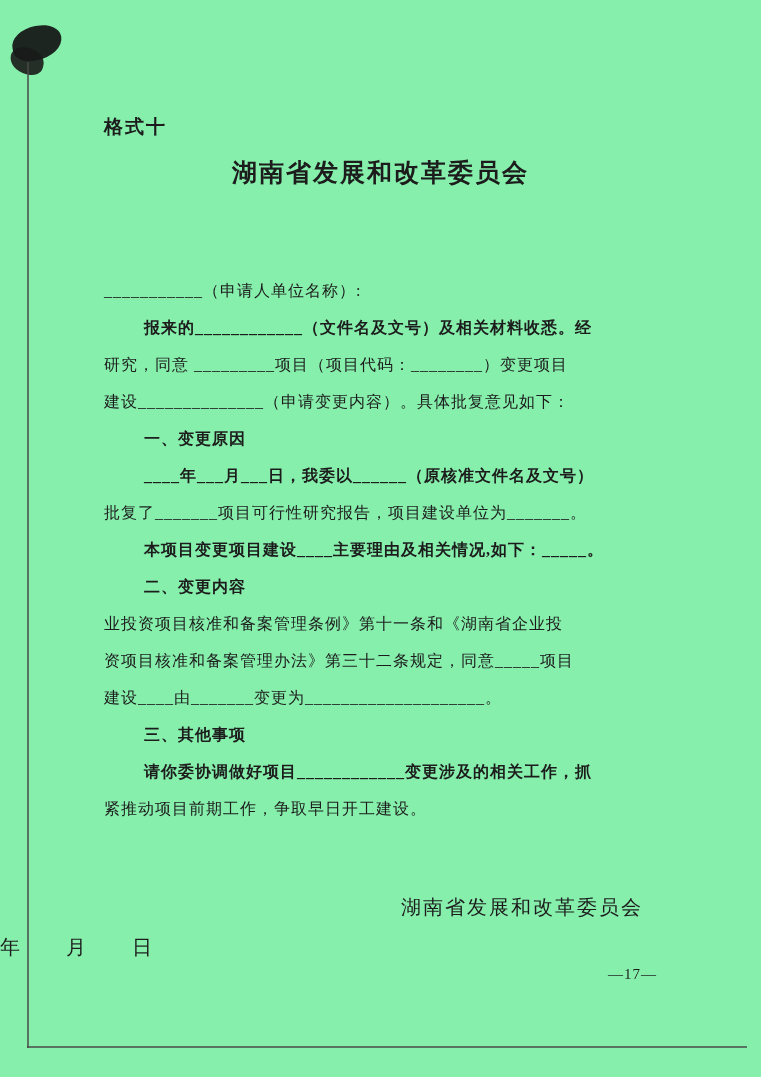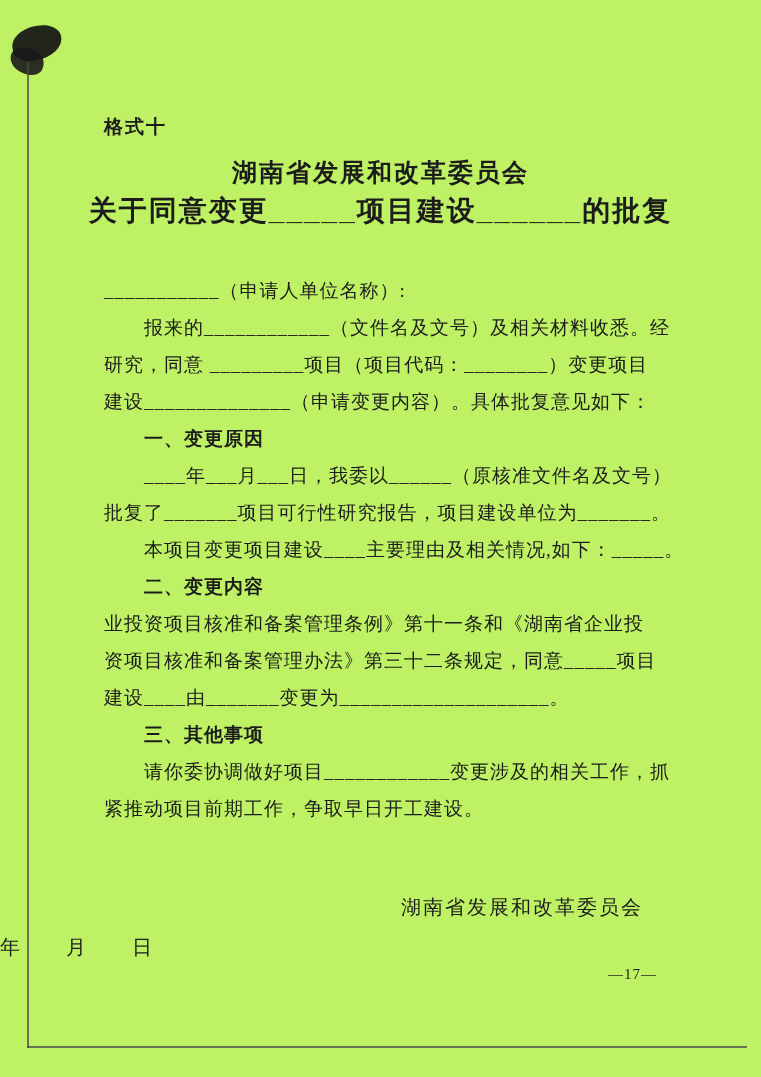--- a/index.html
+++ b/index.html
@@ -1,20 +1,20 @@
 <!DOCTYPE html>
 <html><head>
 <meta charset="utf-8">
 <style>
   html, body { margin: 0; padding: 0; background: #ffffff; }
   .page {
     position: relative;
     width: 761px;
     height: 1077px;
-    background: #bef264;
+    background: #86efac;
     overflow: hidden;
     font-family: "Liberation Serif", "DejaVu Serif", serif;
     color: #1c1c1c;
   }
   
   .smudge-a {
     position: absolute; left: 12px; top: 26px; width: 50px; height: 34px;
     background: #141414; border-radius: 55% 45% 60% 40%;
     transform: rotate(-10deg); opacity: 0.92;
   }
@@ -44,24 +44,24 @@
     font-family: "Liberation Sans", "DejaVu Sans", sans-serif;
   }
   .title-2 {
     position: absolute; left: 0; top: 192px; width: 100%;
     text-align: center; font-size: 28px; font-weight: bold;
     letter-spacing: 2px; margin: 0;
     font-family: "Liberation Sans", "DejaVu Sans", sans-serif;
   }
   .doc-body {
     position: absolute; left: 104px; top: 272px; width: 560px;
-    font-size: 19px; line-height: 37px; letter-spacing: 1px;
+    font-size: 16px; line-height: 37px; letter-spacing: 1px;
   }
   .doc-line { white-space: nowrap; }
-  .doc-line.indent { text-indent: 40px; }
+  .doc-line.indent { text-indent: 40px; font-weight: bold; }
   .doc-line.heading {
     font-weight: bold;
     font-family: "Liberation Sans", "DejaVu Sans", sans-serif;
   }
   .sig-org {
     position: absolute; top: 894px; left: 0; right: 118px;
     text-align: right; font-size: 20px; letter-spacing: 2px;
   }
   .sig-date {
     position: absolute; top: 934px; left: 0; right: 156px;
@@ -77,21 +77,20 @@
 
 <div class="page">
 
   <div class="smudge-a"></div>
   <div class="smudge-b"></div>
   <div class="edge-left"></div>
   <div class="edge-bottom"></div>
 
   <div class="format-label">格式十</div>
   <h1 class="title-1">湖南省发展和改革委员会</h1>
-  <h1 class="title-2">关于同意变更_____项目建设______的批复</h1>
 
   <div class="doc-body">
     <div class="doc-line">___________（申请人单位名称）:</div>
     <div class="doc-line indent">报来的____________（文件名及文号）及相关材料收悉。经</div>
     <div class="doc-line">研究，同意 _________项目（项目代码：________）变更项目</div>
     <div class="doc-line">建设______________（申请变更内容）。具体批复意见如下：</div>
     <div class="doc-line indent heading">一、变更原因</div>
     <div class="doc-line indent">____年___月___日，我委以______（原核准文件名及文号）</div>
     <div class="doc-line">批复了_______项目可行性研究报告，项目建设单位为_______。</div>
     <div class="doc-line indent">本项目变更项目建设____主要理由及相关情况,如下：_____。</div>

